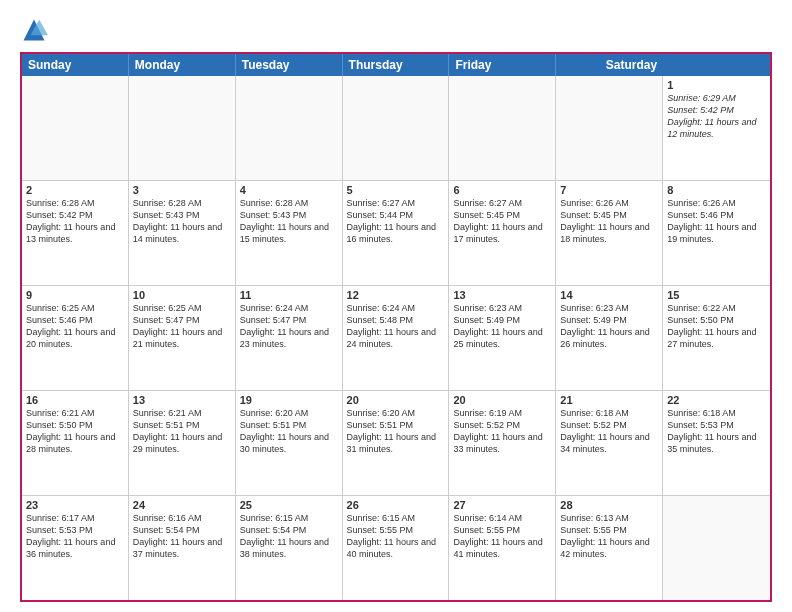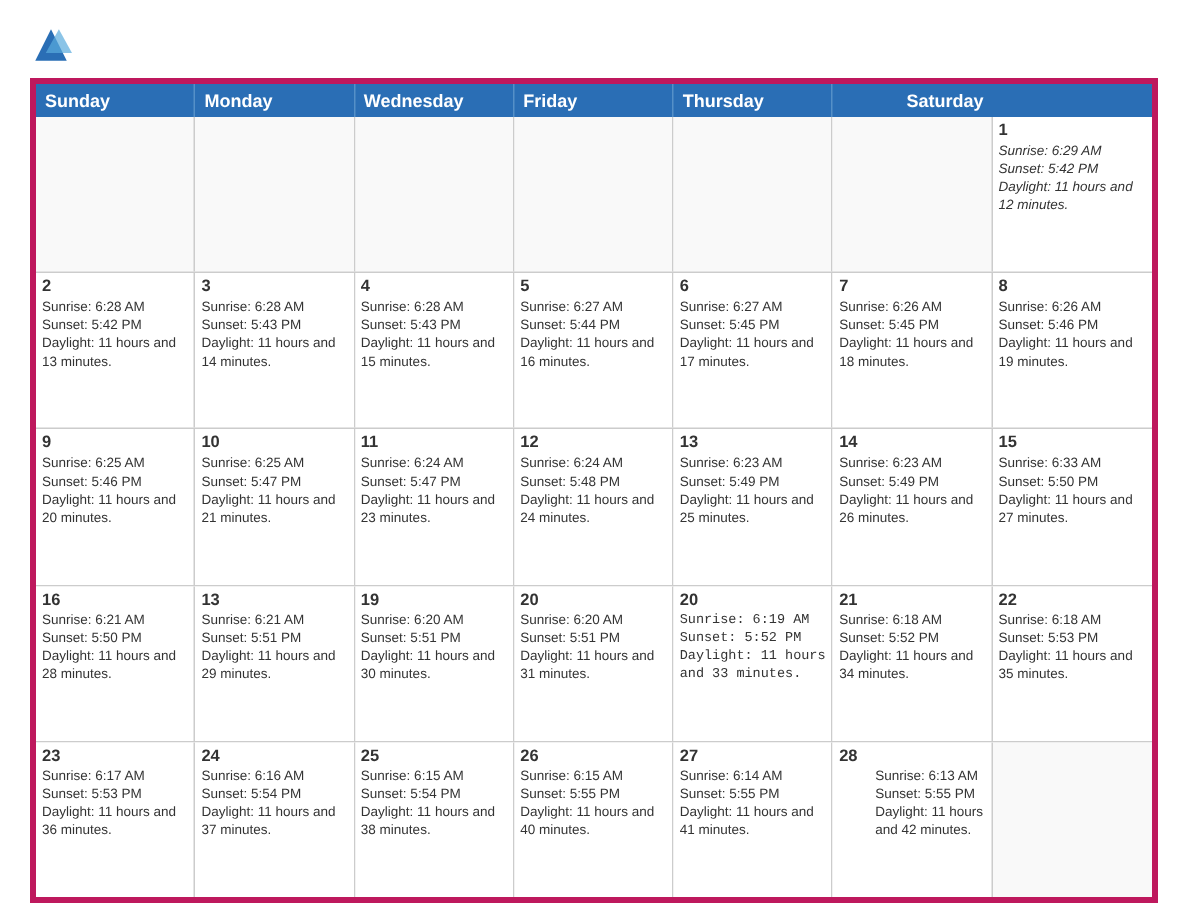--- a/index.html
+++ b/index.html
@@ -48,21 +48,21 @@
       font-weight: normal;
     }
     .location {
       font-size: 14px;
       color: #555;
     }
     .calendar {
       flex: 1;
       display: flex;
       flex-direction: column;
-      border: 4px solid #be185d;
+      border: 2px solid #be185d;
     }
     .cal-header {
       display: grid;
       grid-template-columns: repeat(7, 1fr);
       background: #2a6eb5;
     }
     .cal-header-cell {
       color: #fff;
       font-size: 12px;
       font-weight: bold;
@@ -125,23 +125,23 @@
     <div class="title-block">
       <div class="month-year"></div>
       <div class="location"></div>
     </div>
   </div>
 
   <div class="calendar">
     <div class="cal-header">
     <div class="cal-header-cell">Sunday</div>
         <div class="cal-header-cell">Monday</div>
-        <div class="cal-header-cell">Wednesday</div>
+        <div class="cal-header-cell">Tuesday</div>
+        <div class="cal-header-cell">Thursday</div>
         <div class="cal-header-cell">Friday</div>
-        <div class="cal-header-cell">Thursday</div>
         <div class="cal-header-cell">Saturday</div>
       </div>
     <div class="cal-body">
     <div class="cal-row">
           <div class="cal-cell empty"></div>
           <div class="cal-cell empty"></div>
           <div class="cal-cell empty"></div>
           <div class="cal-cell empty"></div>
           <div class="cal-cell empty"></div>
           <div class="cal-cell empty"></div>
@@ -228,21 +228,21 @@
 Daylight: 11 hours and 25 minutes.</div>
           </div>
           <div class="cal-cell">
             <span class="day-num">14</span>
             <div class="cell-text" style="white-space: pre-wrap;">Sunrise: 6:23 AM
 Sunset: 5:49 PM
 Daylight: 11 hours and 26 minutes.</div>
           </div>
           <div class="cal-cell">
             <span class="day-num">15</span>
-            <div class="cell-text" style="white-space: pre-wrap;">Sunrise: 6:33 AM
+            <div class="cell-text" style="white-space: pre-wrap;">Sunrise: 6:22 AM
 Sunset: 5:50 PM
 Daylight: 11 hours and 27 minutes.</div>
           </div>
         </div>
         <div class="cal-row">
           <div class="cal-cell">
             <span class="day-num">16</span>
             <div class="cell-text" style="white-space: pre-wrap;">Sunrise: 6:21 AM
 Sunset: 5:50 PM
 Daylight: 11 hours and 28 minutes.</div>
@@ -260,21 +260,21 @@
 Daylight: 11 hours and 30 minutes.</div>
           </div>
           <div class="cal-cell">
             <span class="day-num">20</span>
             <div class="cell-text" style="white-space: pre-wrap;">Sunrise: 6:20 AM
 Sunset: 5:51 PM
 Daylight: 11 hours and 31 minutes.</div>
           </div>
           <div class="cal-cell">
             <span class="day-num">20</span>
-            <div class="cell-text" style="white-space: pre-wrap; font-family: Liberation Mono, monospace;">Sunrise: 6:19 AM
+            <div class="cell-text" style="white-space: pre-wrap;">Sunrise: 6:19 AM
 Sunset: 5:52 PM
 Daylight: 11 hours and 33 minutes.</div>
           </div>
           <div class="cal-cell">
             <span class="day-num">21</span>
             <div class="cell-text" style="white-space: pre-wrap;">Sunrise: 6:18 AM
 Sunset: 5:52 PM
 Daylight: 11 hours and 34 minutes.</div>
           </div>
           <div class="cal-cell">
@@ -310,21 +310,21 @@
 Daylight: 11 hours and 40 minutes.</div>
           </div>
           <div class="cal-cell">
             <span class="day-num">27</span>
             <div class="cell-text" style="white-space: pre-wrap;">Sunrise: 6:14 AM
 Sunset: 5:55 PM
 Daylight: 11 hours and 41 minutes.</div>
           </div>
           <div class="cal-cell">
             <span class="day-num">28</span>
-            <div class="cell-text" style="white-space: pre-wrap; margin-left: 24px;">Sunrise: 6:13 AM
+            <div class="cell-text" style="white-space: pre-wrap;">Sunrise: 6:13 AM
 Sunset: 5:55 PM
 Daylight: 11 hours and 42 minutes.</div>
           </div>
           <div class="cal-cell empty"></div>
         </div>
       </div>
   </div>
 </div>
 
 </body></html>

